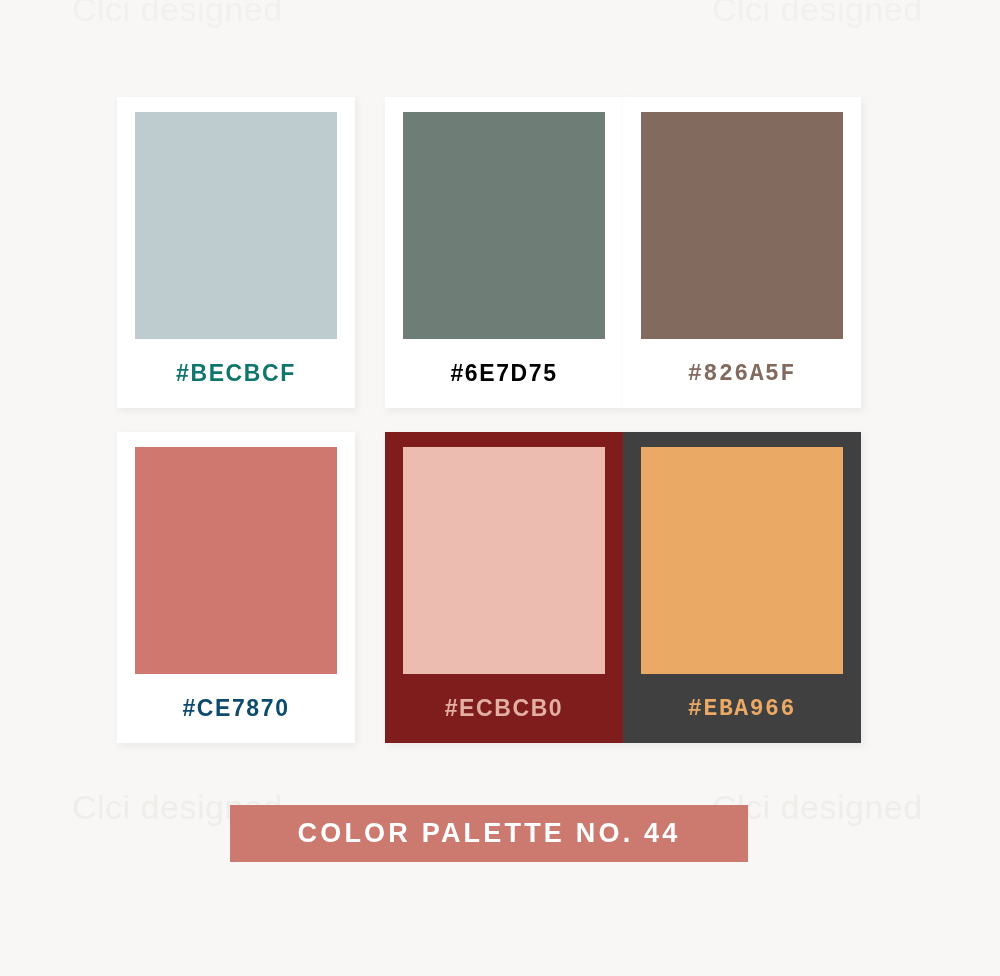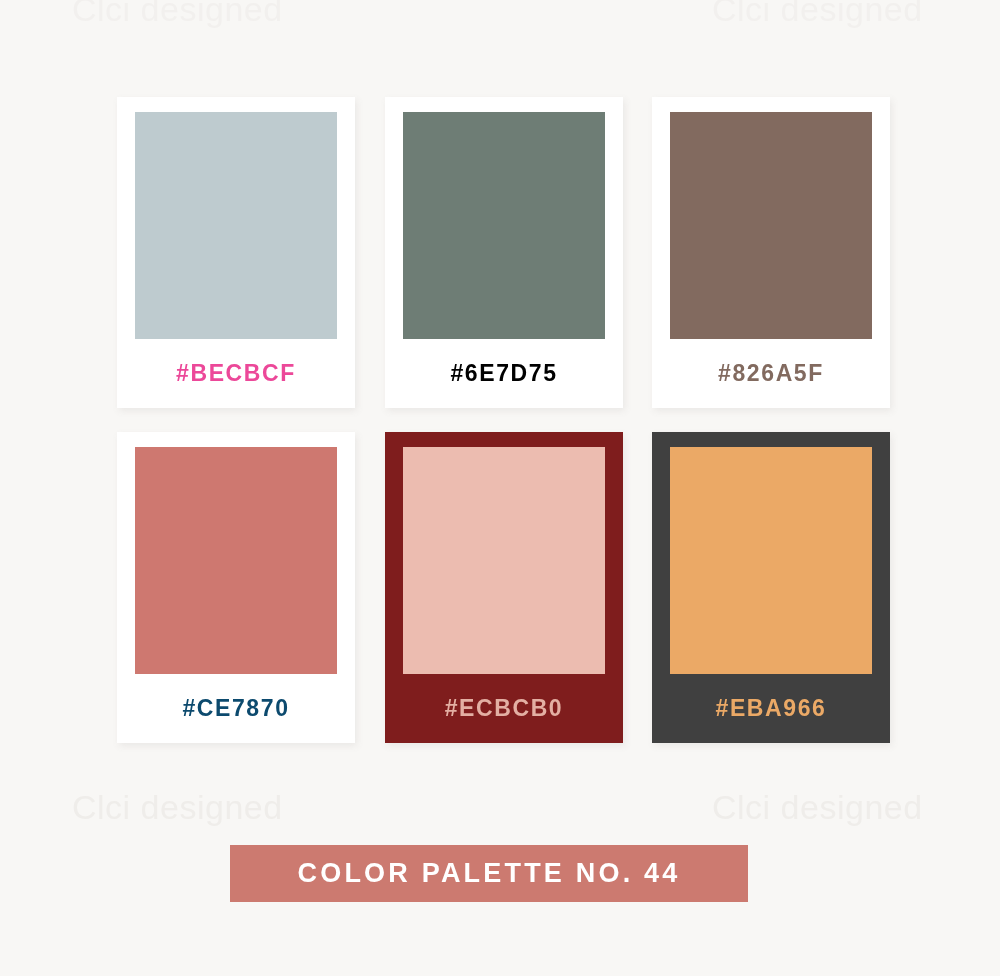--- a/index.html
+++ b/index.html
@@ -60,21 +60,21 @@
     height: 311px;
     background: #FFFFFF;
     box-shadow: 2px 3px 7px rgba(120, 110, 105, 0.10);
     box-sizing: border-box;
     display: flex;
     flex-direction: column;
     align-items: center;
   }
   .col-0 { left: 0px; }
   .col-1 { left: 268px; }
-  .col-2 { left: 535px; }
+  .col-2 { left: 506px; font-family: Liberation Mono, monospace; }
   .row-0 { top: 0px; }
   .row-1 { top: 335px; }
 
   .swatch-chip {
     width: 202px;
     height: 227px;
     margin-top: 15px;
     flex: none;
   }
   .swatch-label {
@@ -116,21 +116,21 @@
 
   <div class="watermark wm-top wm-left" style="color: rgb(242, 240, 238);">Clci designed</div>
   <div class="watermark wm-top wm-right" style="color: rgb(242, 240, 238);">Clci designed</div>
   <div class="watermark wm-bottom wm-left" style="color: rgb(239, 237, 234);">Clci designed</div>
   <div class="watermark wm-bottom wm-right" style="color: rgb(239, 237, 234);">Clci designed</div>
 
   <div id="palette-grid">
 
     <div class="swatch-card row-0 col-0" style="background: rgb(255, 255, 255);">
       <div class="swatch-chip" style="background: rgb(190, 203, 207);"></div>
-      <div class="swatch-label" style="color: #ec4899;">#BECBCF</div>
+      <div class="swatch-label" style="color: #0f766e;">#BECBCF</div>
     </div>
 
     <div class="swatch-card row-0 col-1" style="background: rgb(255, 255, 255);">
       <div class="swatch-chip" style="background: rgb(110, 125, 117);"></div>
       <div class="swatch-label" style="color: #000000; text-align: right;">#6E7D75</div>
     </div>
 
     <div class="swatch-card row-0 col-2" style="background: rgb(255, 255, 255);">
       <div class="swatch-chip" style="background: rgb(130, 106, 95);"></div>
       <div class="swatch-label" style="color: rgb(130, 106, 95);">#826A5F</div>
@@ -146,17 +146,17 @@
       <div class="swatch-label" style="color: rgb(227, 175, 163);">#ECBCB0</div>
     </div>
 
     <div class="swatch-card row-1 col-2" style="background: #404040; text-align: right;">
       <div class="swatch-chip" style="background: rgb(235, 169, 102);"></div>
       <div class="swatch-label" style="color: rgb(235, 169, 102);">#EBA966</div>
     </div>
 
   </div>
 
-  <div id="title-banner" style="background: rgb(204, 122, 112); margin-top: 40px;">
+  <div id="title-banner" style="background: rgb(204, 122, 112);">
     <span id="title-banner-text" style="color: rgb(255, 255, 255);">COLOR PALETTE NO. 44</span>
   </div>
 
 </div>
 
 </body></html>

